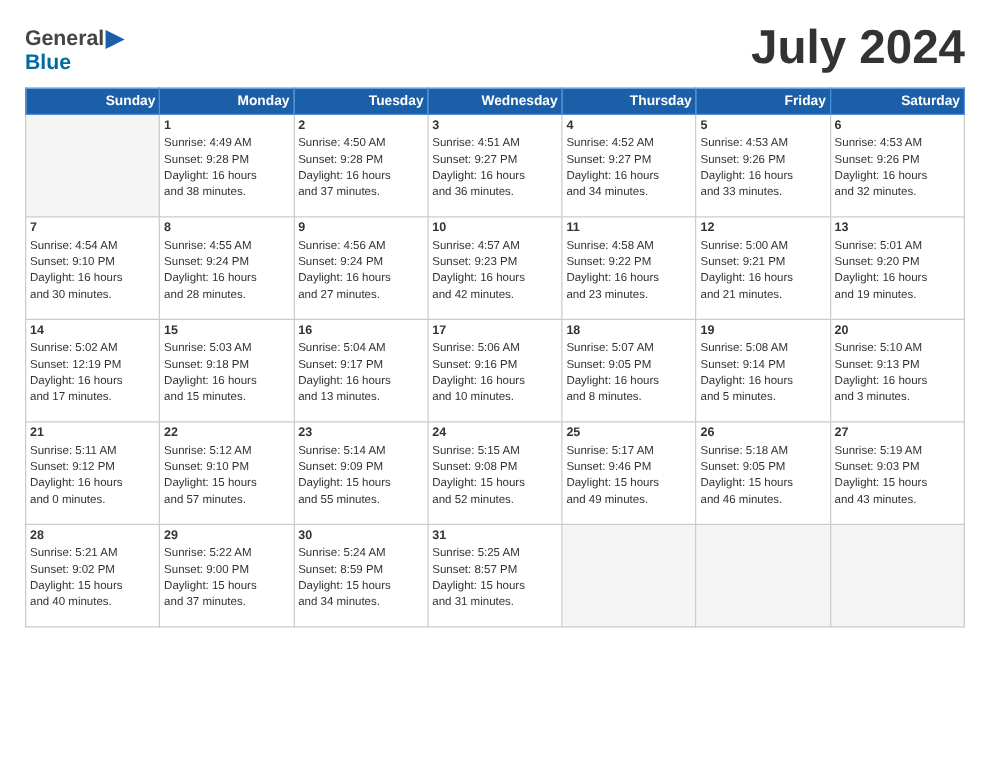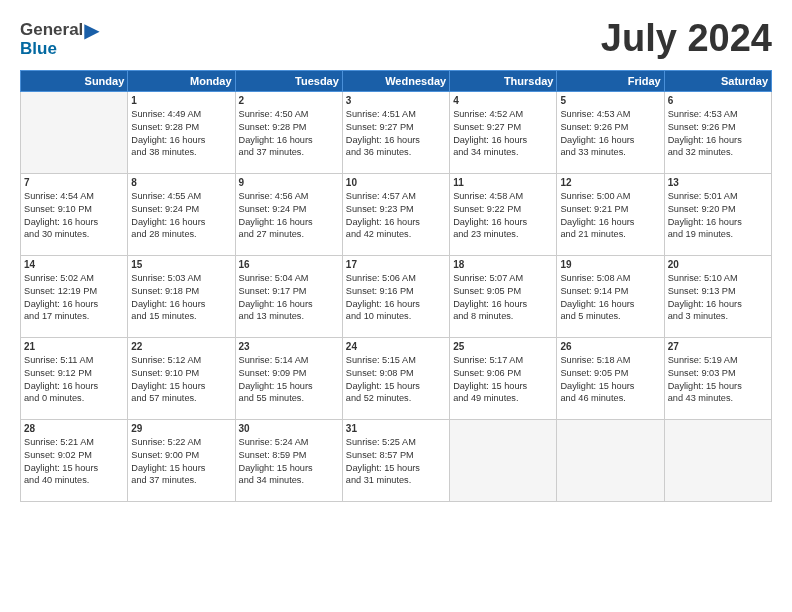--- a/index.html
+++ b/index.html
@@ -211,21 +211,21 @@
           <td>
             <div class="day-num">23</div>
             <div class="day-info"><span>Sunrise: 5:14 AM</span><br><span>Sunset: 9:09 PM</span><br><span>Daylight: 15 hours</span><br><span>and 55 minutes.</span><br></div>
           </td>
           <td>
             <div class="day-num">24</div>
             <div class="day-info"><span>Sunrise: 5:15 AM</span><br><span>Sunset: 9:08 PM</span><br><span>Daylight: 15 hours</span><br><span>and 52 minutes.</span><br></div>
           </td>
           <td>
             <div class="day-num">25</div>
-            <div class="day-info"><span>Sunrise: 5:17 AM</span><br><span>Sunset: 9:06 PM</span><br><span>Daylight: 15 hours</span><br><span>and 49 minutes.</span><br></div>
+            <div class="day-info"><span>Sunrise: 5:17 AM</span><br><span>Sunset: 9:46 PM</span><br><span>Daylight: 15 hours</span><br><span>and 49 minutes.</span><br></div>
           </td>
           <td>
             <div class="day-num">26</div>
             <div class="day-info"><span>Sunrise: 5:18 AM</span><br><span>Sunset: 9:05 PM</span><br><span>Daylight: 15 hours</span><br><span>and 46 minutes.</span><br></div>
           </td>
           <td>
             <div class="day-num">27</div>
             <div class="day-info"><span>Sunrise: 5:19 AM</span><br><span>Sunset: 9:03 PM</span><br><span>Daylight: 15 hours</span><br><span>and 43 minutes.</span><br></div>
           </td>
         </tr>

